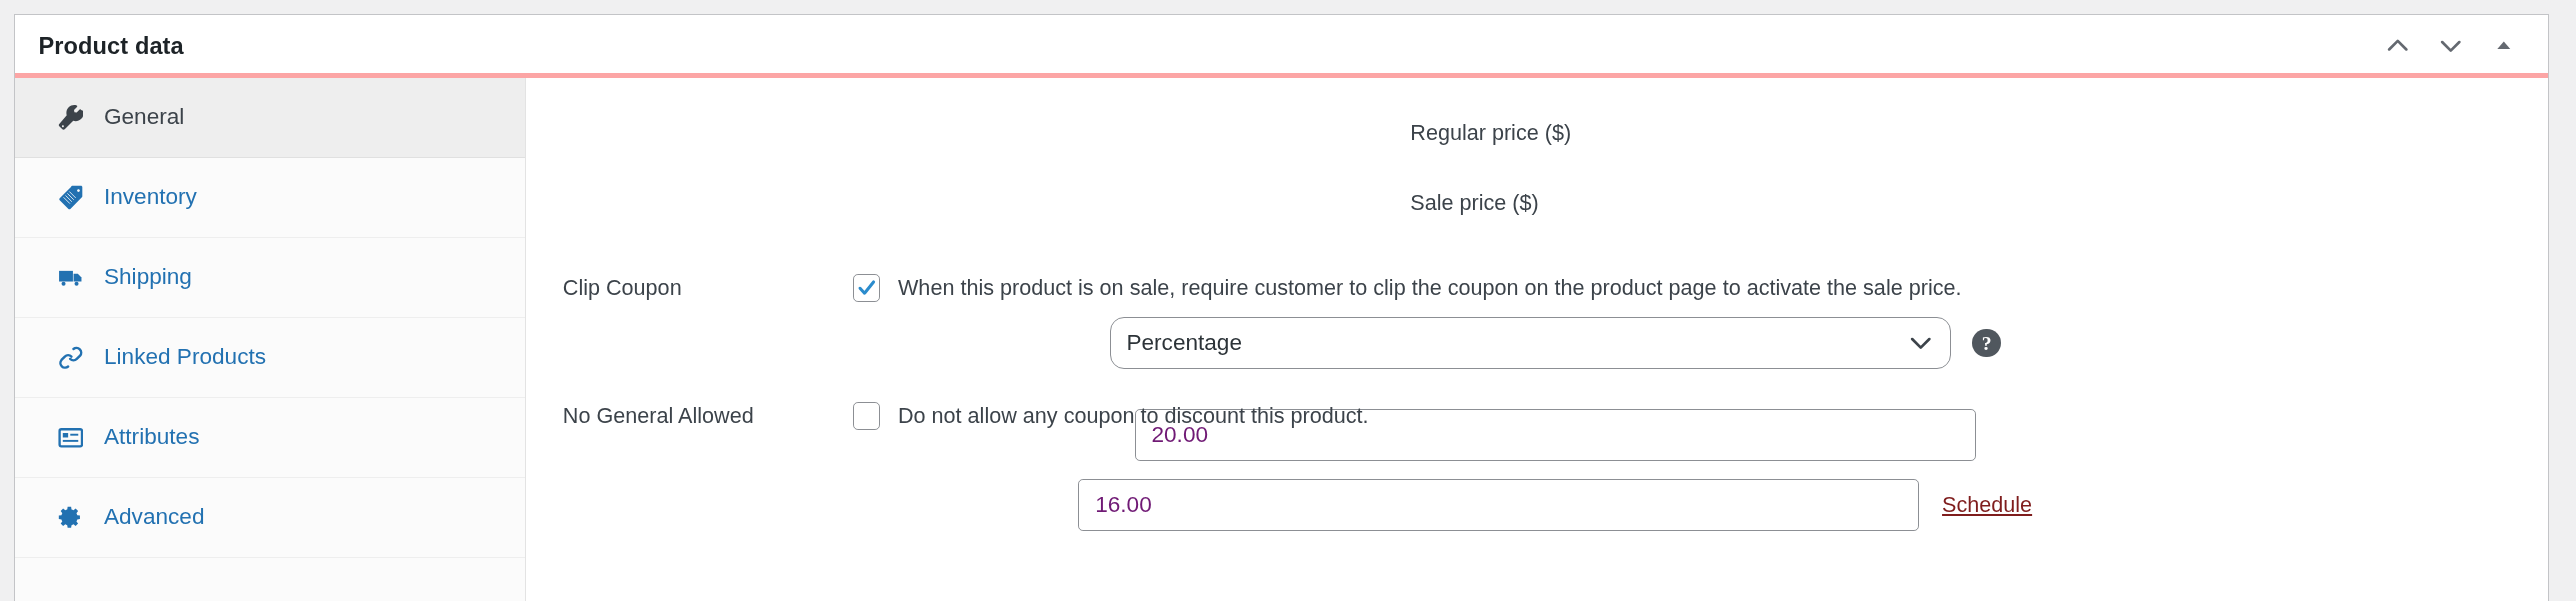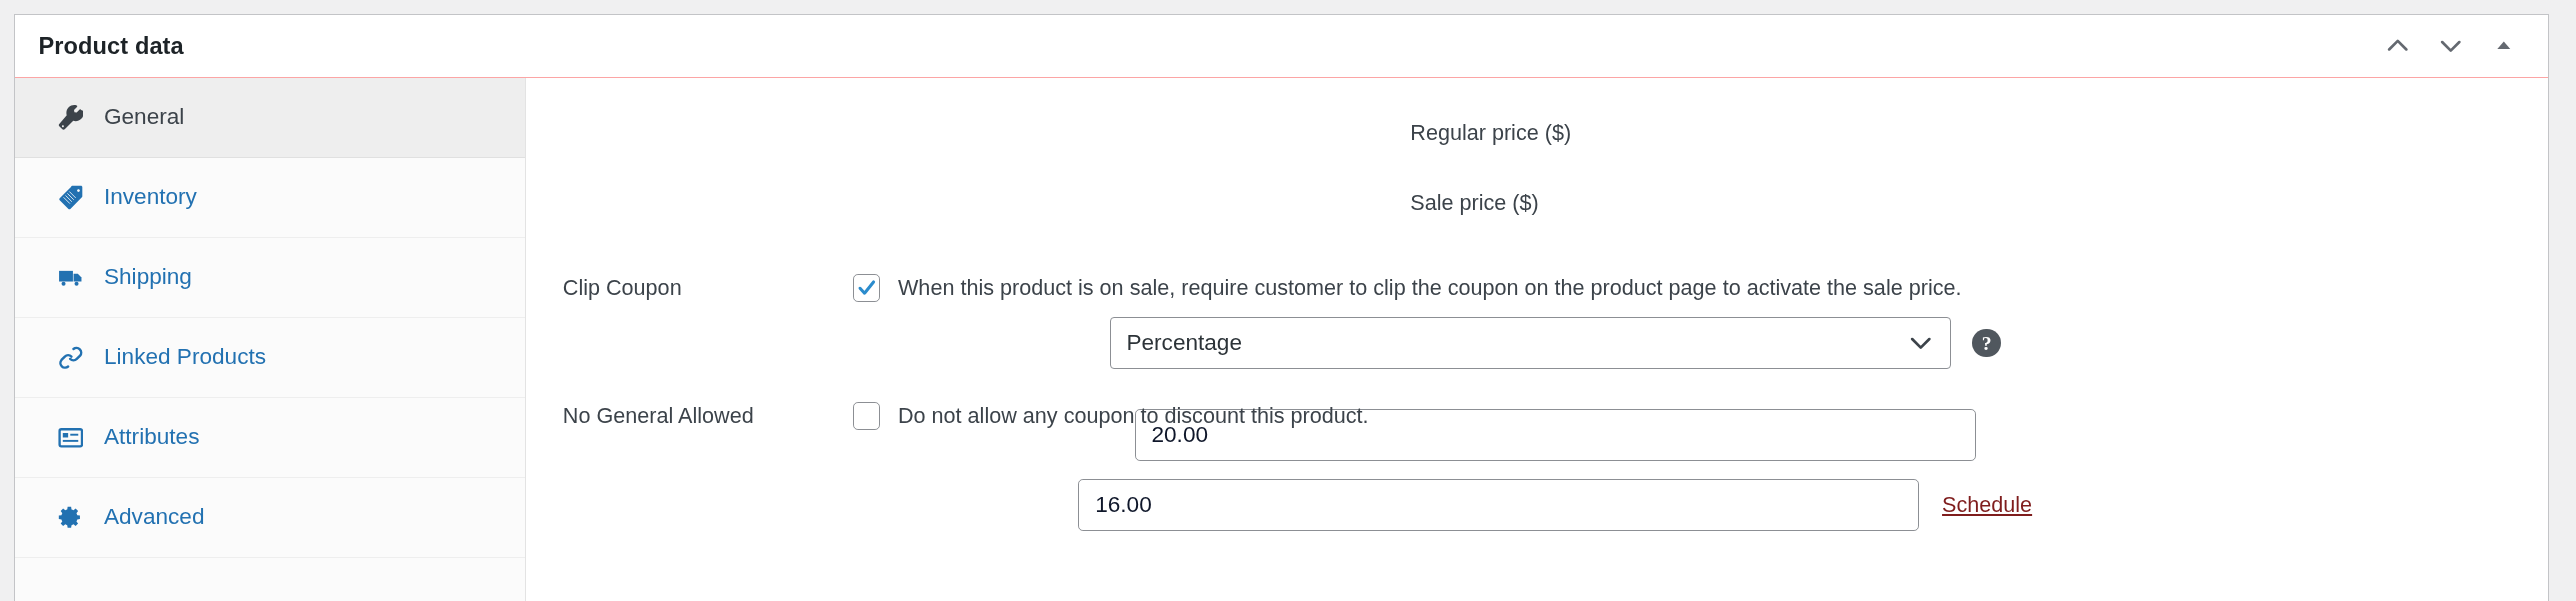--- a/index.html
+++ b/index.html
@@ -24,21 +24,21 @@
     min-height: 586px;
     background: #ffffff;
     border: 1px solid #c3c4c7;
     box-sizing: border-box;
   }
 
   
   .postbox-header {
     position: relative;
     height: 63px;
-    border-bottom: 1px solid #fca5a5;
+    border-bottom: 5px solid #fca5a5;
     box-sizing: border-box;
     background: #fff;
   }
   .postbox-title {
     position: absolute;
     left: 23.6px;
     top: 0;
     height: 62px;
     line-height: 62px;
     font-size: 23.6px;
@@ -158,36 +158,36 @@
 
   .text-input {
     width: 841px;
     height: 52px;
     box-sizing: border-box;
     border: 1px solid #8c8f94;
     border-radius: 4.9px;
     background: #fff;
     font-family: "Liberation Sans", sans-serif;
     font-size: 22.6px;
-    color: #0f172a;
+    color: #701a75;
     padding: 0 15.7px;
     outline: none;
   }
 
   .select-wrap {
     position: relative;
     width: 841px;
     height: 52px;
   }
   .select-box {
     width: 841px;
     height: 52px;
     box-sizing: border-box;
     border: 1px solid #8c8f94;
-    border-radius: 4px;
+    border-radius: 14px;
     background: #fff;
     font-size: 22.6px;
     color: #2c3338;
     padding: 0 49px 0 15.7px;
     display: flex;
     align-items: center;
     cursor: pointer;
     white-space: nowrap;
     overflow: hidden;
   }

